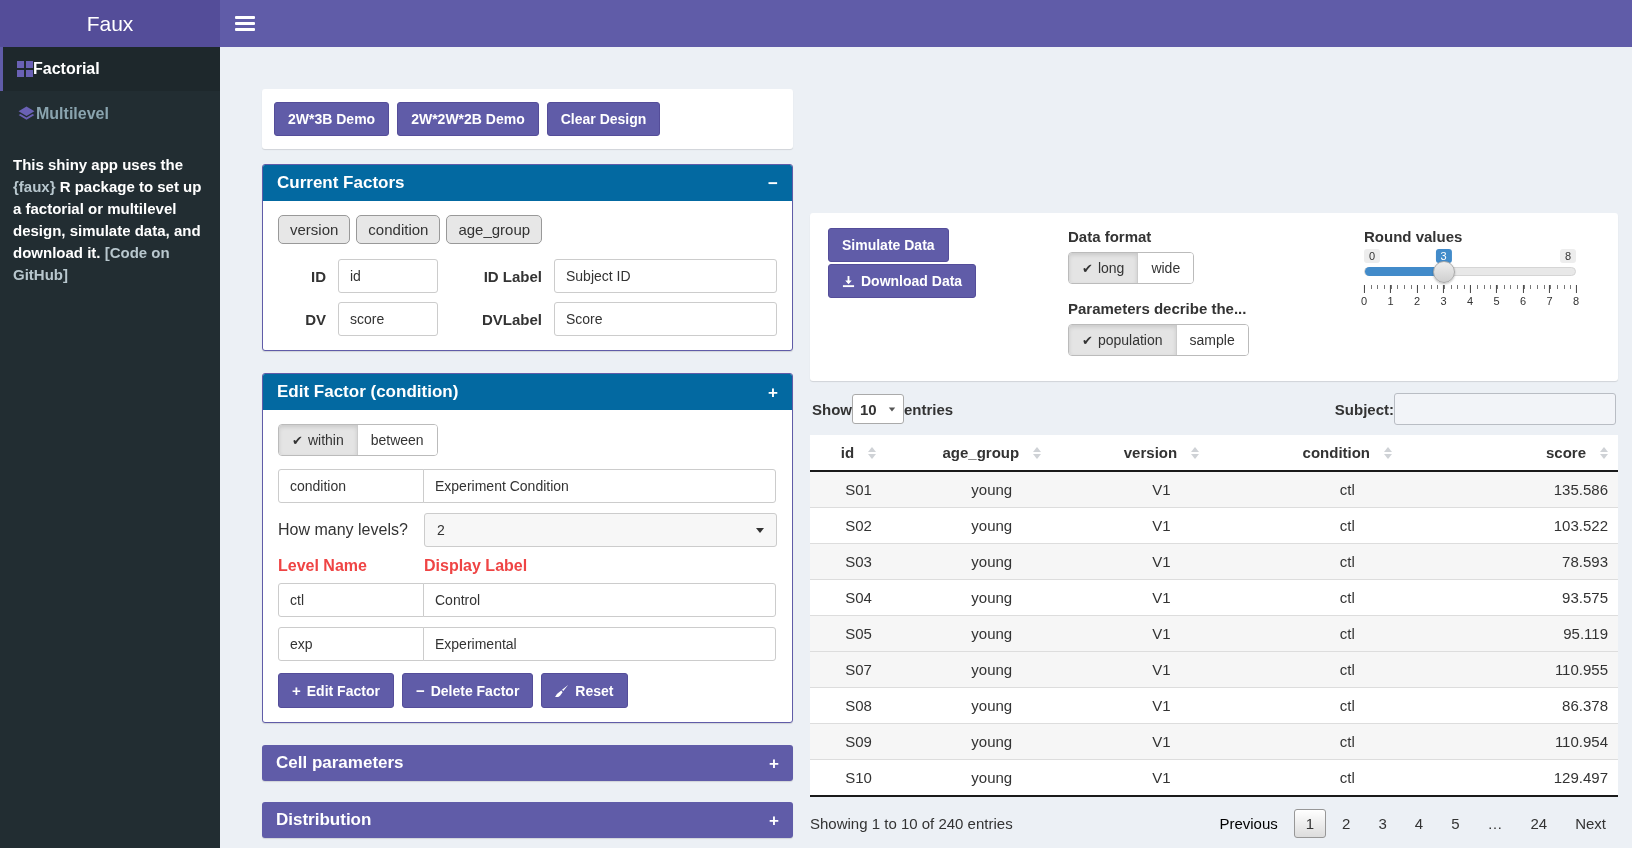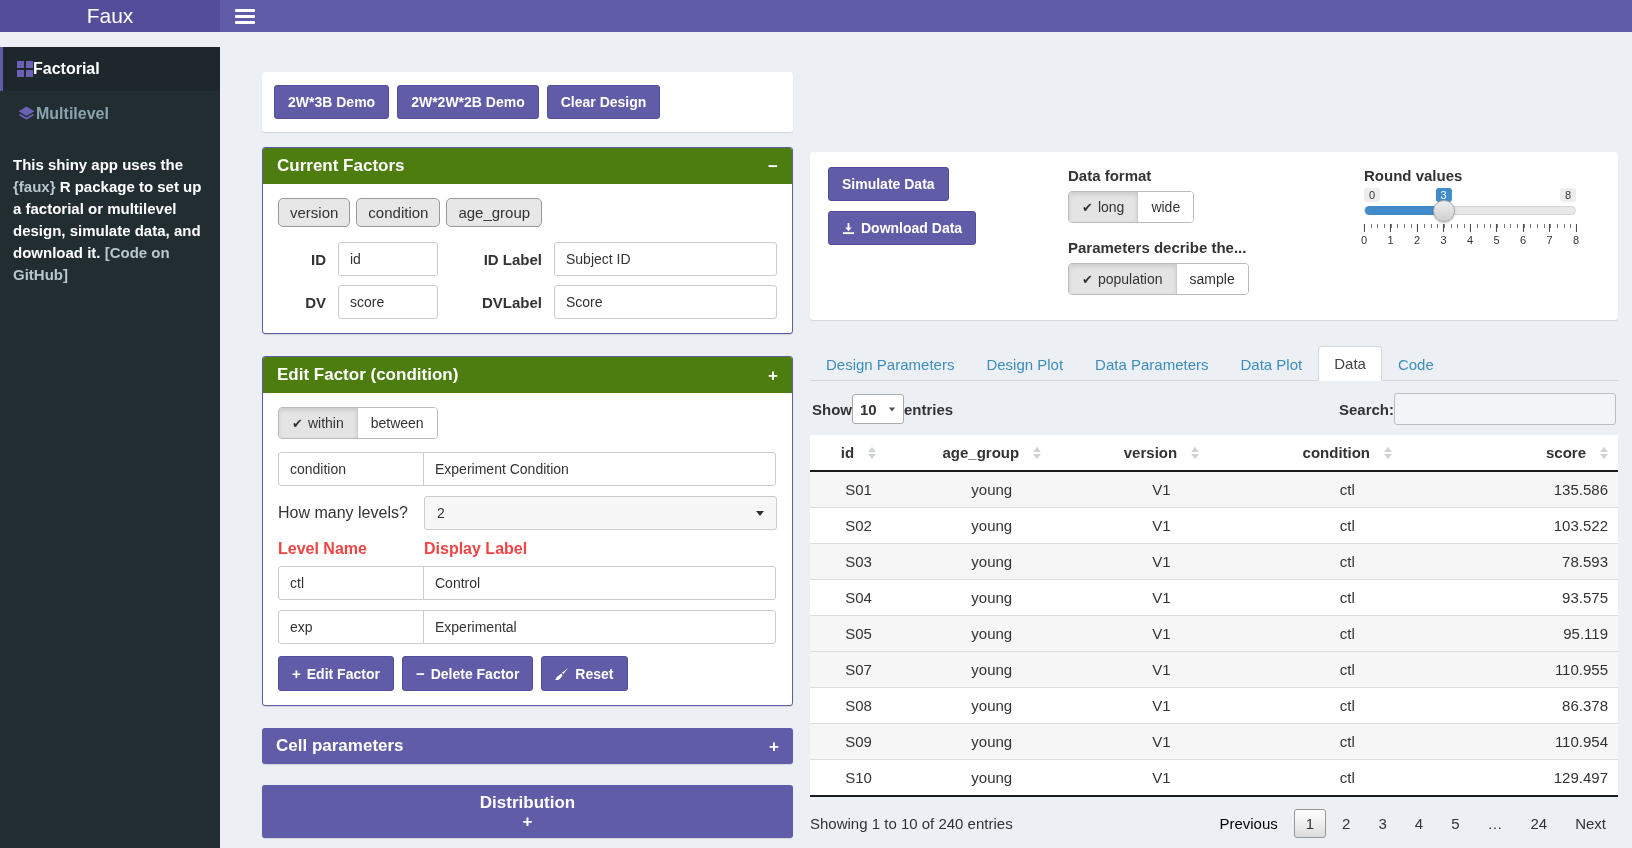--- a/index.html
+++ b/index.html
@@ -1,20 +1,20 @@
 <!DOCTYPE html>
 <html><head>
 <meta charset="utf-8">
 <style>
   * { margin:0; padding:0; box-sizing:border-box; }
   html,body { width:1632px; height:848px; overflow:hidden; }
   body { font-family:"Liberation Sans","DejaVu Sans",sans-serif; background:#ecf0f5; color:#333; font-size:15px; }
 
   
-  .topbar { position:fixed; top:0; left:0; right:0; height:32px; display:flex; z-index:20; }
+  .topbar { position:fixed; top:0; left:0; right:0; height:47px; display:flex; z-index:20; }
   .logo { width:220px; background:#544d99; color:#fff; font-size:21px; font-weight:300;
           display:flex; align-items:center; justify-content:center; }
   .navbar { flex:1; background:#605ca8; display:flex; align-items:center; padding-left:15px; }
   .hamburger { width:20px; cursor:pointer; }
   .hamburger span { display:block; height:3px; background:#fff; margin:3px 0; border-radius:1px; }
 
   
   .sidebar { position:fixed; top:47px; left:0; bottom:0; width:220px; background:#222d32; }
   .side-item { display:flex; align-items:center; padding:13px 14px; font-size:16px;
                font-weight:600; cursor:pointer; border-left:3px solid transparent; }
@@ -28,21 +28,21 @@
   
   .content { position:absolute; top:47px; left:220px; right:0; bottom:0;
              padding:16px 14px 10px 42px; display:flex; gap:17px;align-items:flex-end; }
   .col-left { width:531px; flex:none; }
   .col-right { flex:1; min-width:0; }
 
   .card { background:#fff; border-radius:3px; box-shadow:0 1px 1px rgba(0,0,0,.12); }
 
   
   .pbox { border:1px solid #605ca8; border-radius:3px; background:#fff; box-shadow:0 1px 1px rgba(0,0,0,.12); }
-  .pbox-header { background:#4d7c0f; color:#fff; font-weight:700; font-size:17px;
+  .pbox-header { background:#0369a1; color:#fff; font-weight:700; font-size:17px;
                  padding:8px 14px; display:flex; align-items:center; justify-content:space-between;
                  border-radius:2px 2px 0 0; }
   .collapse-btn { color:#fff; font-size:17px; font-weight:700; cursor:pointer; line-height:1; }
   .pbox-body { padding:14px 15px; }
   .pbar { background:#605ca8; color:#fff; font-weight:700; font-size:17px; padding:8px 14px;
           border-radius:3px; display:flex; align-items:center; justify-content:space-between;
           box-shadow:0 1px 1px rgba(0,0,0,.12); }
 
   
   .btn-purple { background:#605ca8; border:1px solid #544d99; color:#fff; font-weight:700;
@@ -77,21 +77,21 @@
   .ef-row2 .tinput:first-child { border-radius:3px 0 0 3px; }
   .ef-row2 .tinput:last-child { border-radius:0 3px 3px 0; margin-left:-1px; }
   .ef-levels { display:grid; grid-template-columns:146px 1fr; align-items:center; margin-bottom:10px; }
   .ef-heads { display:grid; grid-template-columns:146px 1fr; margin:4px 0 8px; }
   .ef-heads span { color:#ef4444; font-weight:700; font-size:16px; }
   .ef-btns { display:flex; gap:8px; margin-top:12px; }
   .mini-ic { font-weight:700; font-size:15px; }
 
   
   .rc-card { padding:15px 18px; display:flex; height:168px; }
-  .rc-col1 { width:240px; display:flex; flex-direction:column; align-items:flex-start; gap:10px; }
+  .rc-col1 { width:240px; display:flex; flex-direction:column; align-items:flex-start; gap:2px; }
   .rc-col2 { width:250px; }
   .rc-col3 { margin-left:46px; width:212px; }
   .lbl-b { font-weight:700; font-size:15px; margin-bottom:7px; }
   .mt18 { margin-top:16px; }
 
   
   .slider-wrap { position:relative; margin-top:22px; height:60px; }
   .sl-badge { position:absolute; top:-18px; font-size:11px; padding:1px 5px; border-radius:3px;
               background:#ededed; color:#333; }
   .sl-badge.val { background:#428bca; color:#fff; left:37.5%; transform:translateX(-50%); }
@@ -274,21 +274,21 @@
             <span>Reset</span>
           </button>
         </div>
       </div>
     </div>
 
     <div class="pbar" style="margin-top:22px;">
       <span>Cell parameters</span>
       <span class="collapse-btn">+</span>
     </div>
-    <div class="pbar" style="margin-top:21px;flex-direction:column;">
+    <div class="pbar" style="margin-top:21px;">
       <span>Distribution</span>
       <span class="collapse-btn">+</span>
     </div>
   </div>
 
   <div class="col-right">
 
     <div class="card rc-card">
       <div class="rc-col1">
         <button class="btn-purple">Simulate Data</button>
@@ -371,40 +371,32 @@
               </span>
             <span class="sl-tick" style="left:100%">
                 <i></i>
                 <b>8</b>
               </span>
           </div>
         </div>
       </div>
     </div>
 
-    <div class="tabs">
-      <span class="tab">Design Parameters</span>
-      <span class="tab">Design Plot</span>
-      <span class="tab">Data Parameters</span>
-      <span class="tab">Data Plot</span>
-      <span class="tab active">Data</span>
-      <span class="tab">Code</span>
-    </div>
 
     <div class="tctrl">
       <div class="left">
         <span>Show</span>
         <div class="show-select">
           <span>10</span>
           <span class="caret-down"></span>
         </div>
         <span>entries</span>
       </div>
       <div class="right">
-        <span>Search:</span>
+        <span>Subject:</span>
         <input class="search-input" value="" style="">
       </div>
     </div>
 
     <table class="dt">
       <colgroup>
           <col class="cid">
           <col class="cage">
           <col class="cver">
           <col class="ccond">

